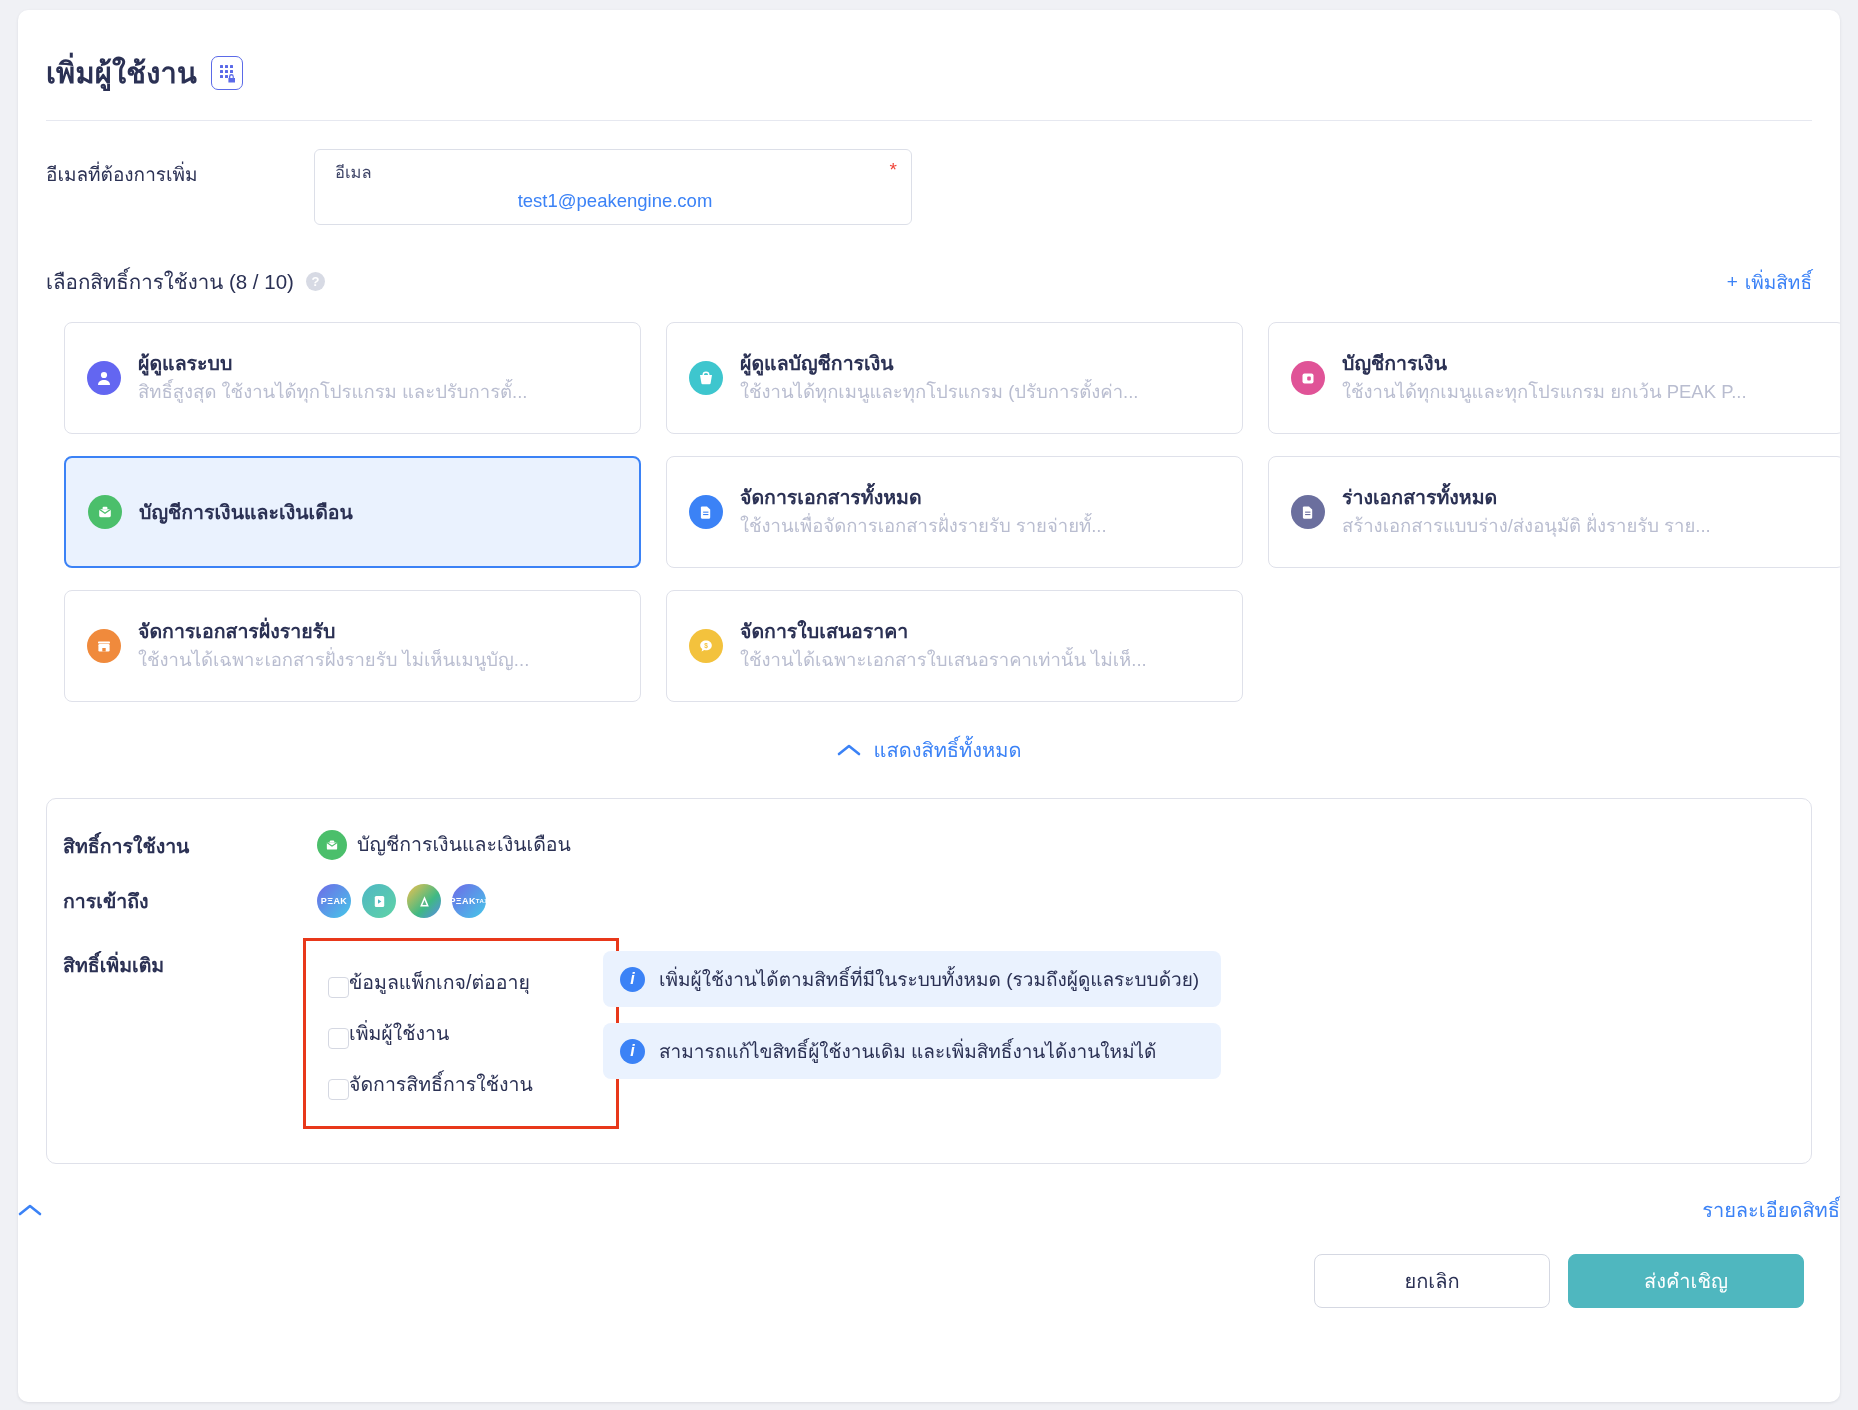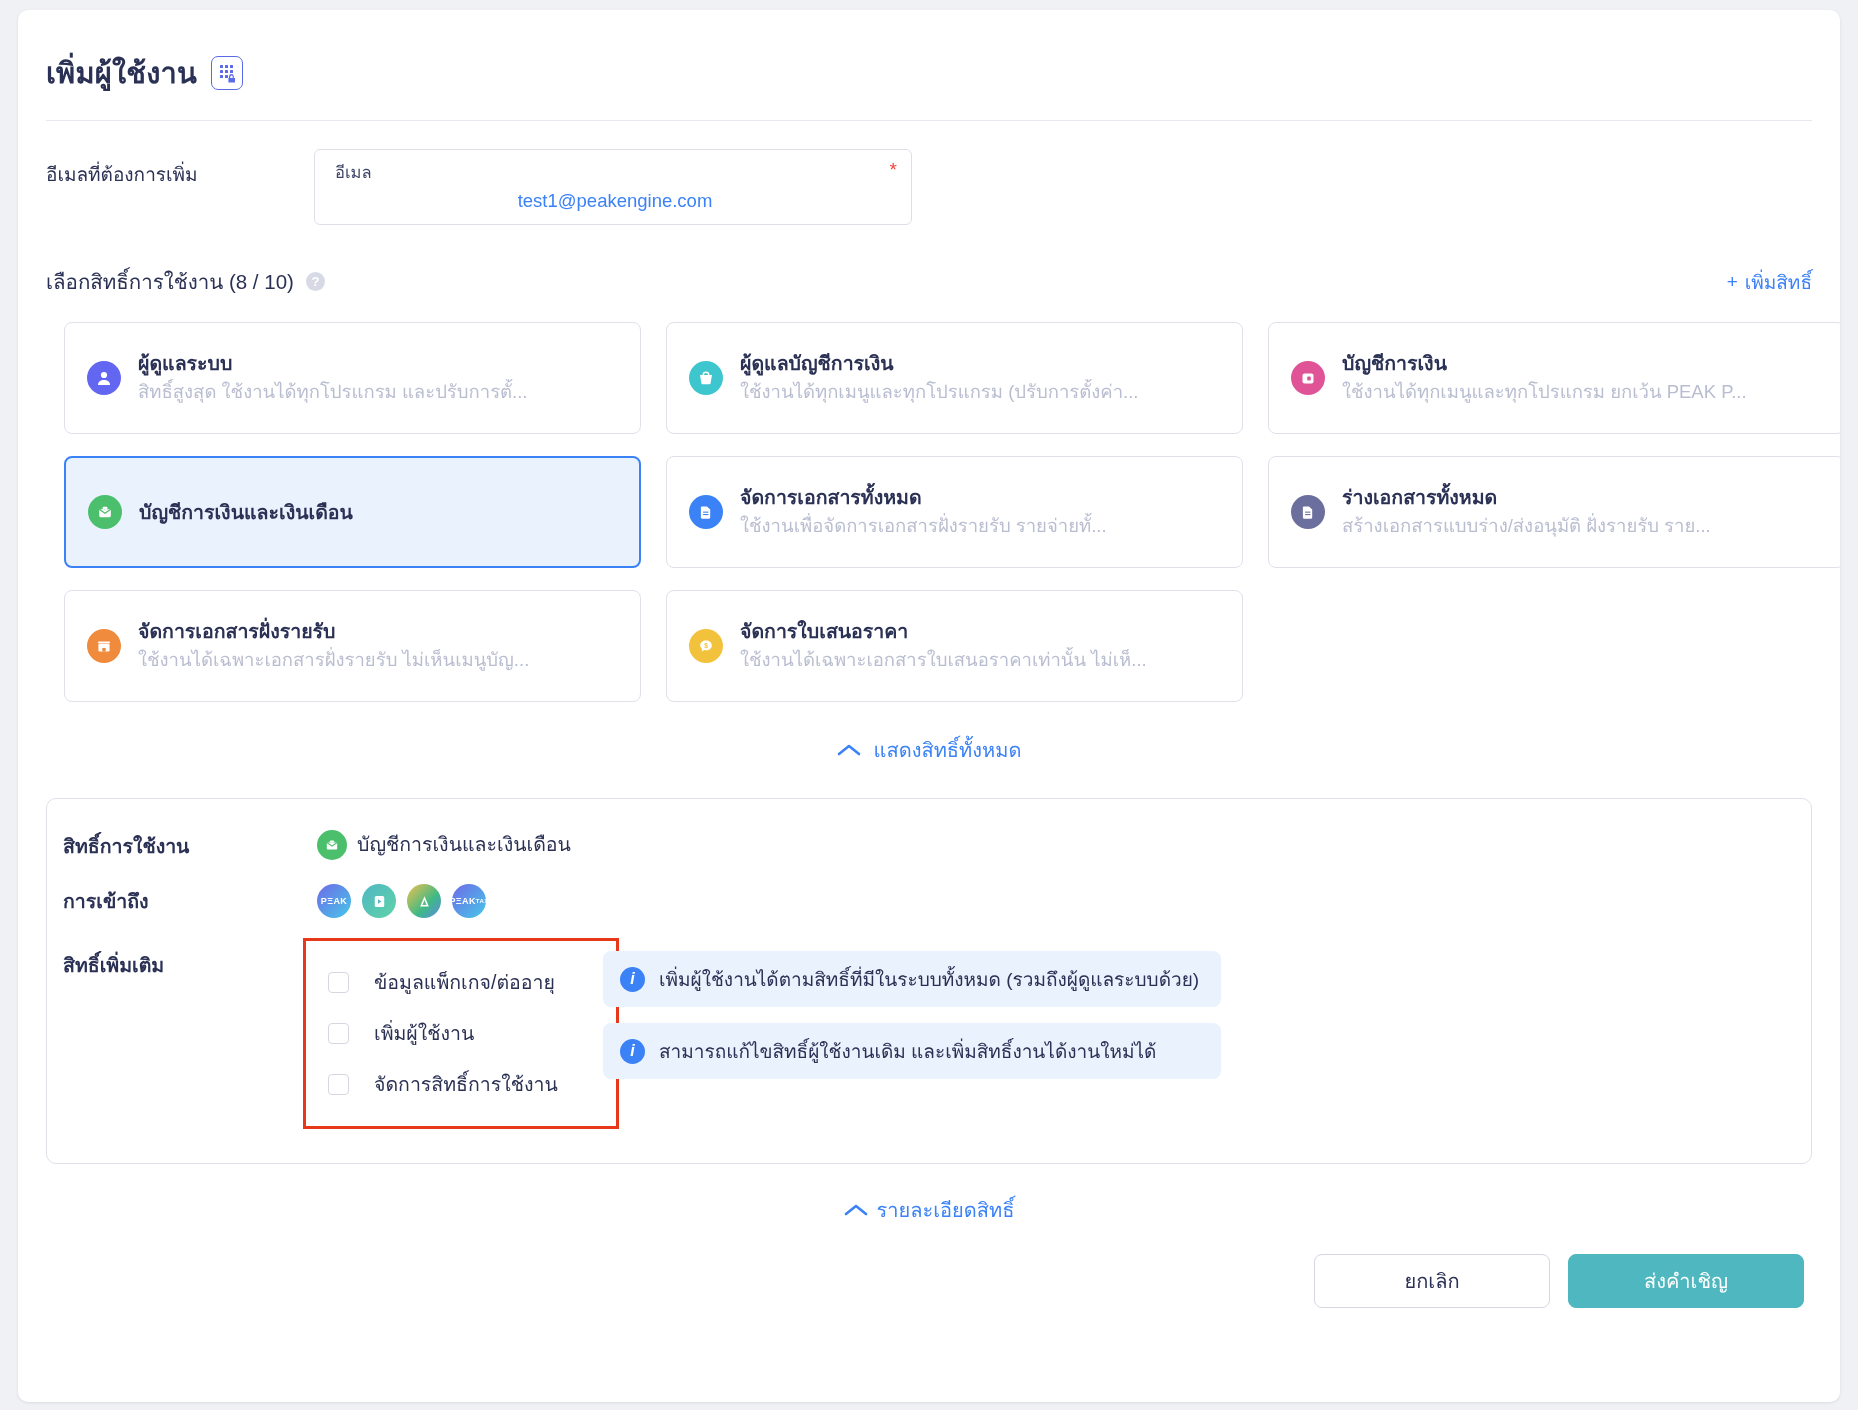--- a/index.html
+++ b/index.html
@@ -165,21 +165,21 @@
   .app-ic small { font-size: 6px; display:block; }
   .sum-row-3 { margin-top: 30px; align-items: flex-start; }
   .chk-group {
     border: 3px solid #e8381a;
     padding: 16px 30px 16px 22px;
     margin-top: -10px;
     margin-left: -14px;
     width: 316px;
   }
   .chk {
-    display: flex; align-items: center; gap: 25px;
+    display: flex; align-items: flex-end; gap: 0;
     padding: 10px 0;
     cursor: pointer;
   }
   .chk-box {
     width: 21px; height: 21px;
     border: 1.5px solid #d5d8e2;
     border-radius: 4px; background: #fff;
     flex: 0 0 auto;
   }
   .chk-label { font-size: 19.5px; color: #2b3154; }
@@ -196,21 +196,21 @@
   .info-ic {
     width: 25px; height: 25px; border-radius: 50%;
     background: #3b82f6; color: #fff;
     font-size: 16px; font-weight: 700; font-style: italic;
     display: flex; align-items: center; justify-content: center;
     flex: 0 0 auto;
   }
   .info-txt { font-size: 19px; color: #2b3154; white-space: nowrap; }
   
   .details-link {
-    display: flex; align-items: center; justify-content: center;
+    display: flex; align-items: center; justify-content: space-between;
     gap: 9px; margin-top: 30px;
     font-size: 20px; color: #3b82f6; cursor: pointer;
   }
   
   .footer {
     display: flex; justify-content: flex-end; gap: 18px;
     padding: 28px 36px 0 0;
   }
   .btn {
     height: 54px; min-width: 236px;

